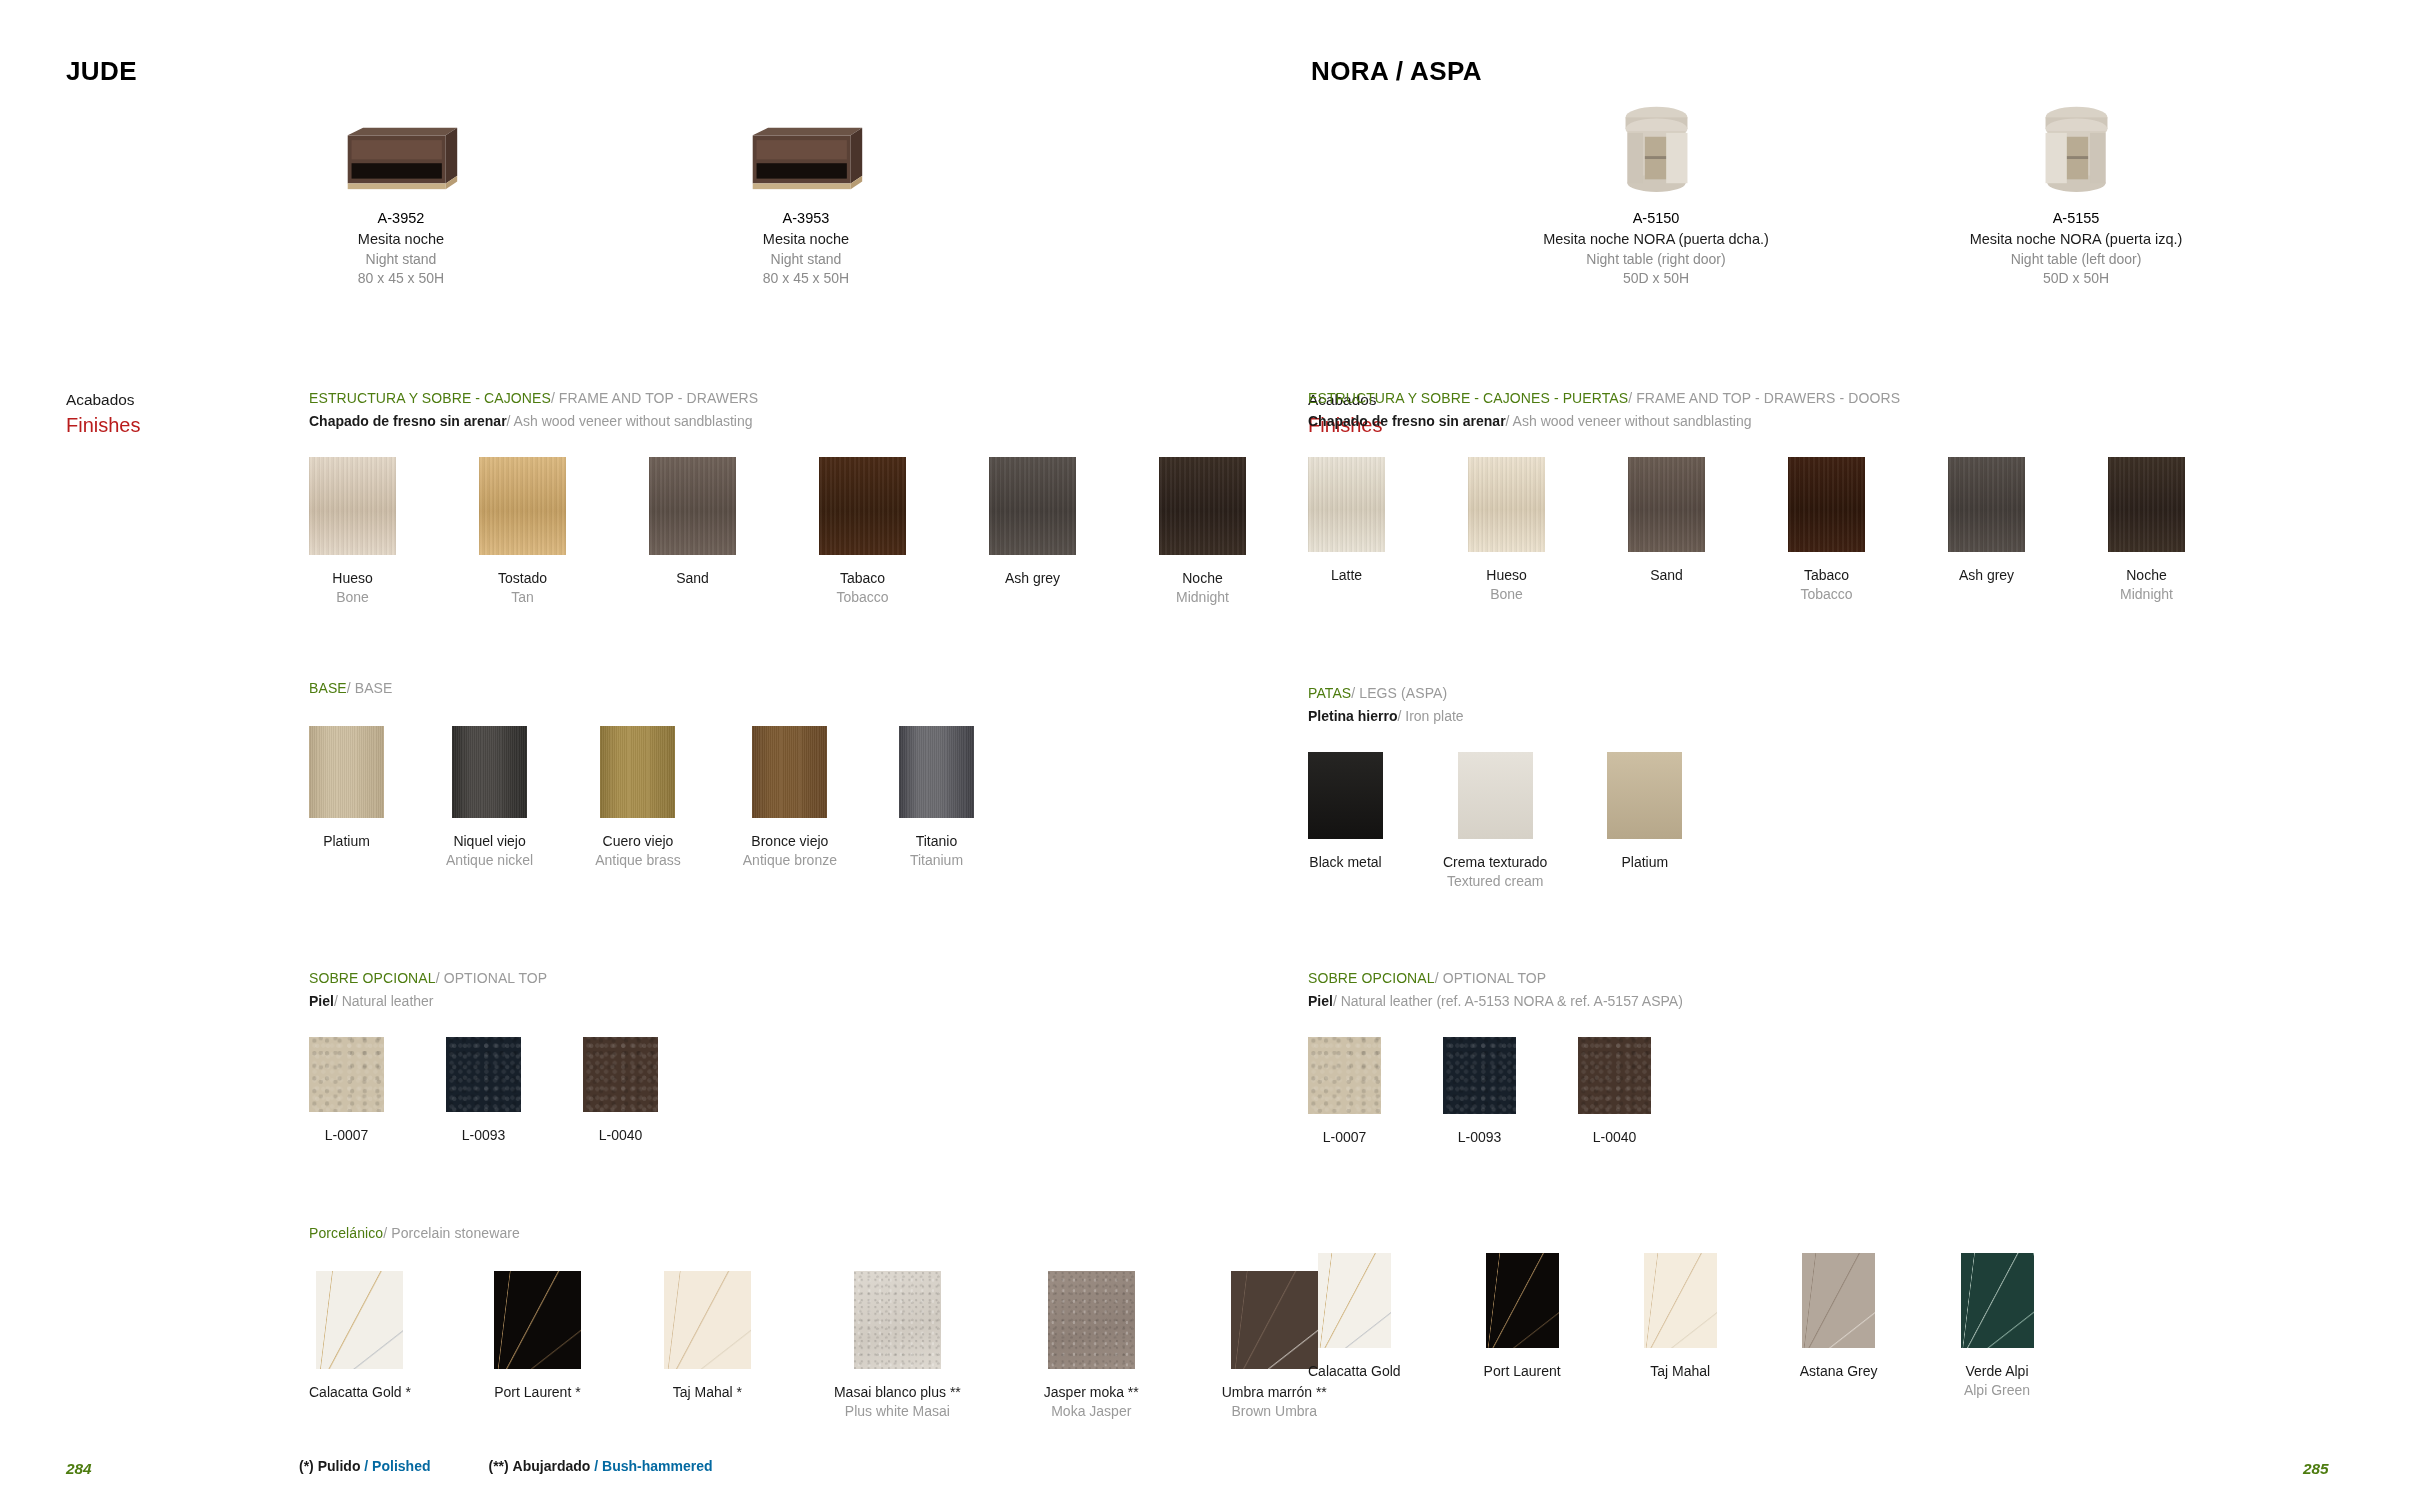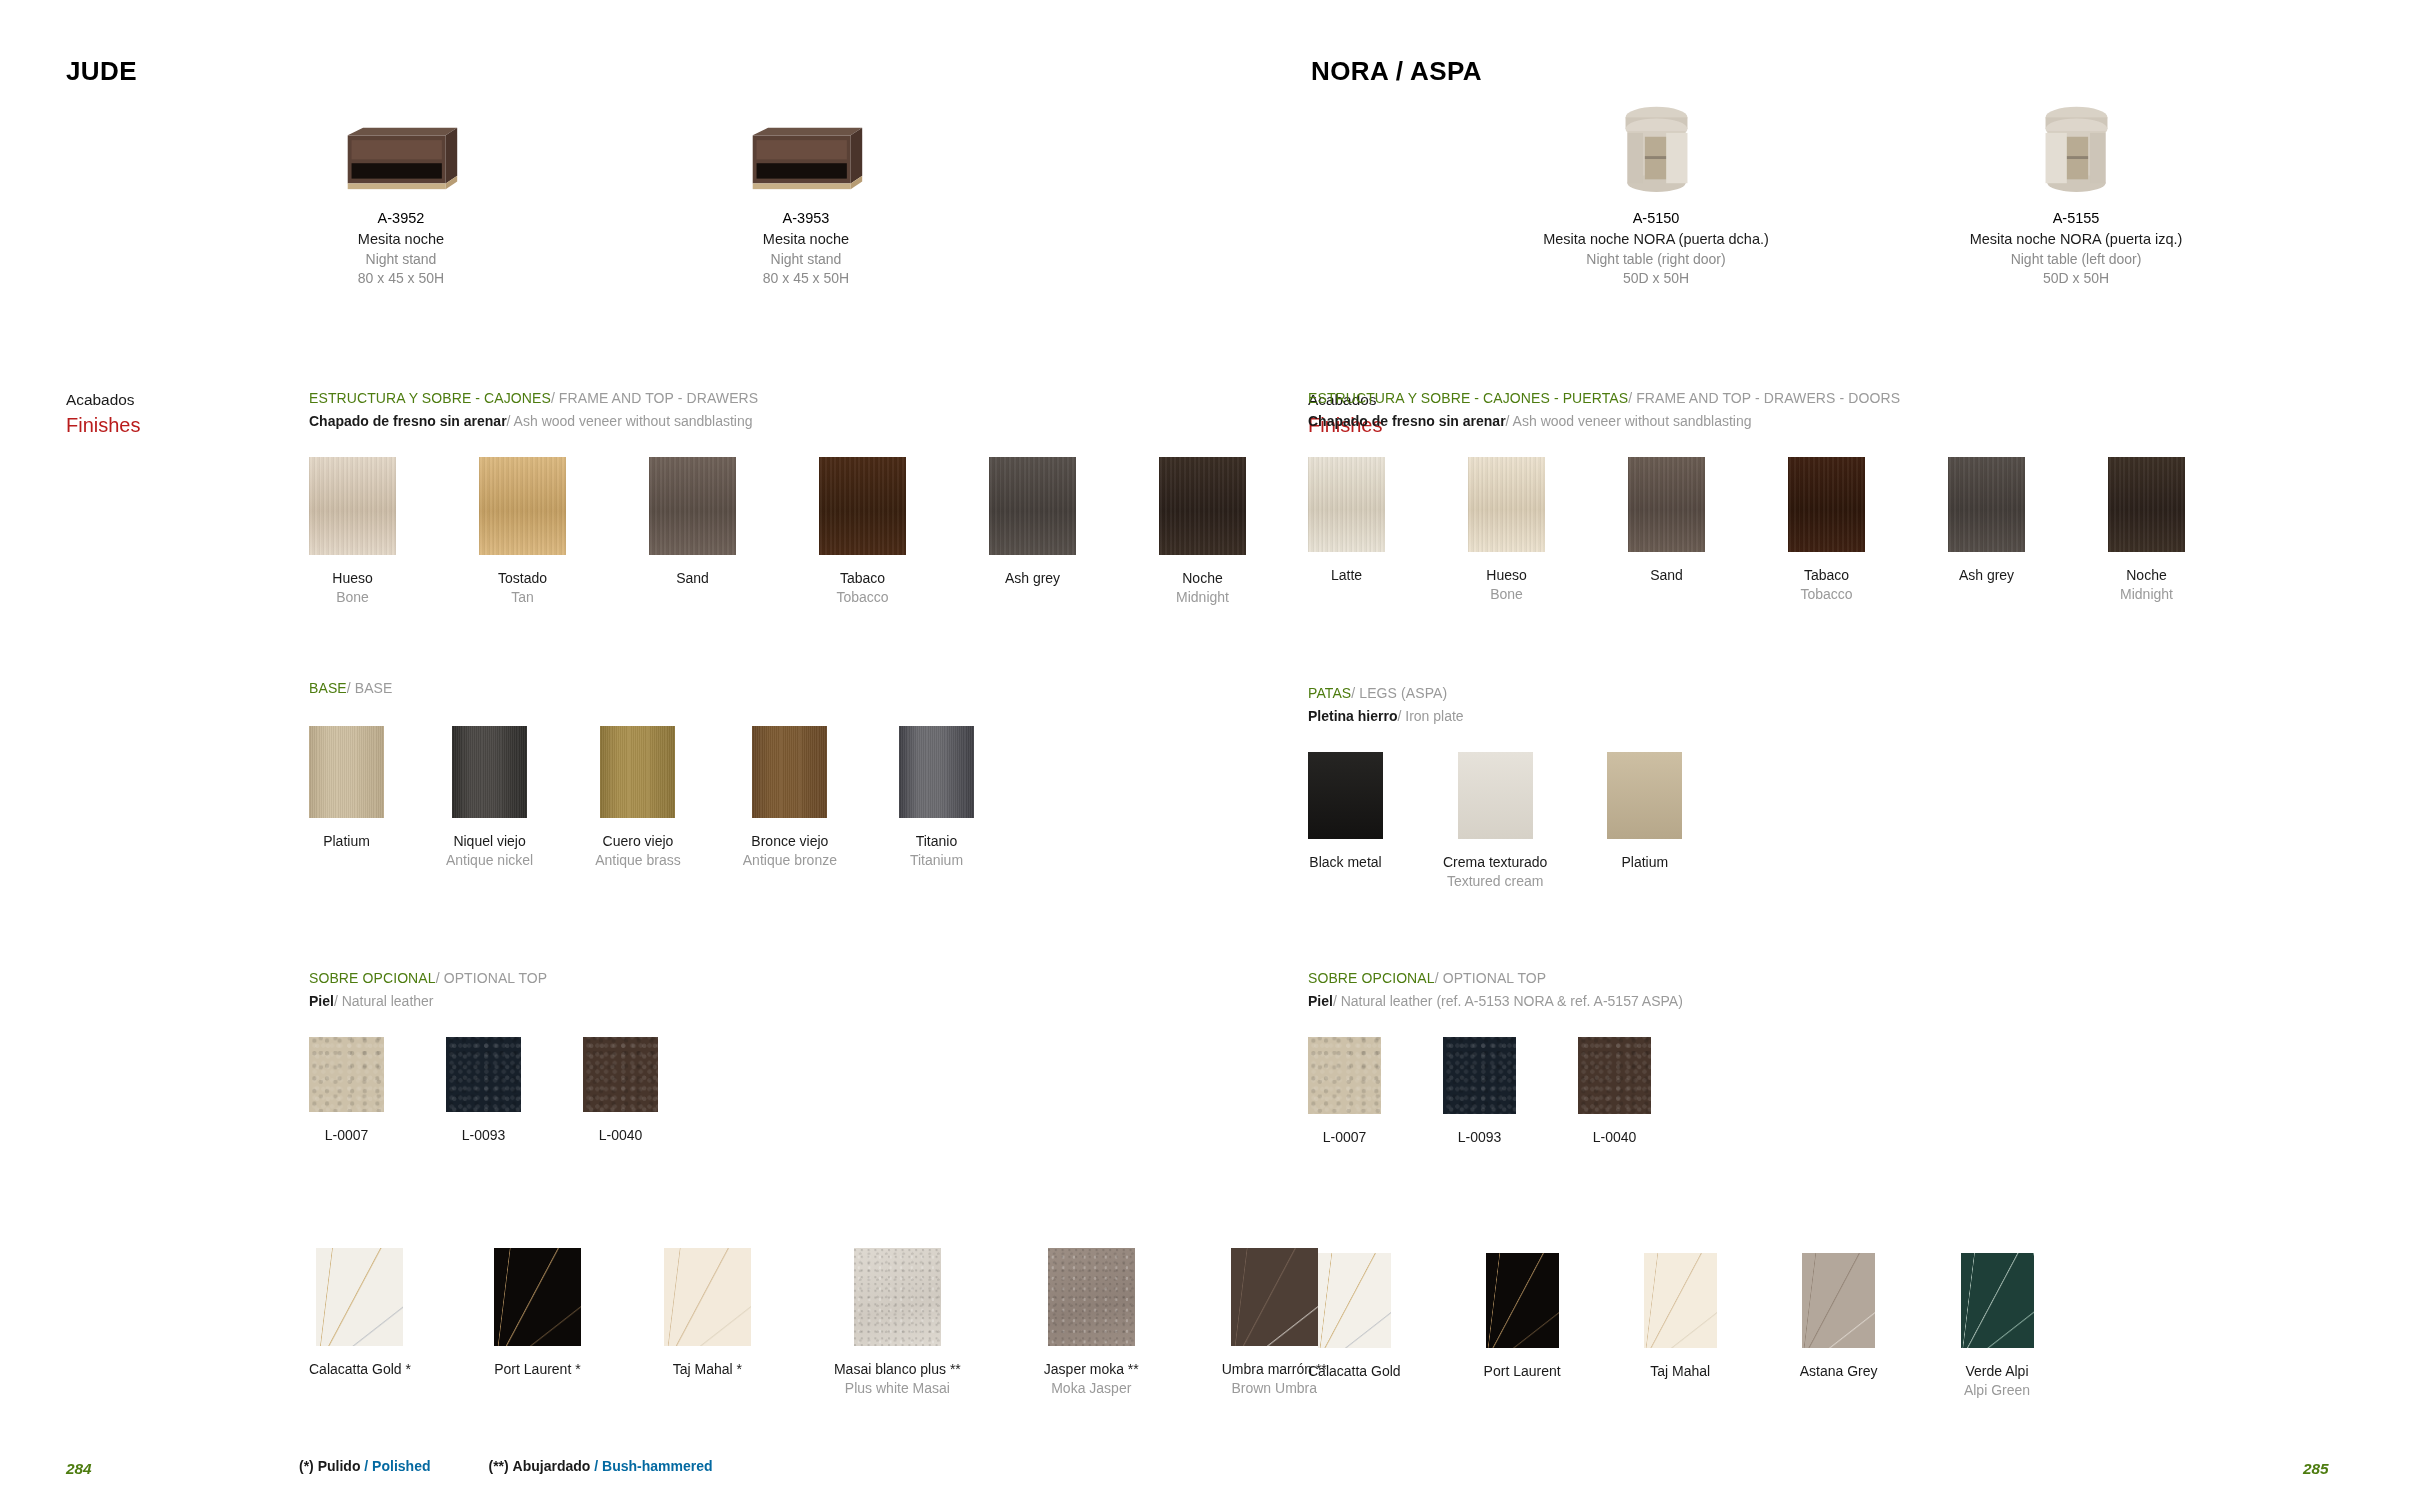--- a/index.html
+++ b/index.html
@@ -279,20 +279,23 @@
           <div class="swatch-cell">
           <div class="swatch leather" style="width:75px;height:75px;background:#47352b;"></div>
           <div class="sw-caption">
             <span class="sw-es">L-0040</span>
 
           </div>
         </div>
         </div>
       </div>
       <div class="section" style="top: 1221px; left: 309px;">
+        <div class="sec-head">
+        <span class="ln"><span class="es">Porcelánico</span><span class="en">/ Porcelain stoneware</span></span>
+        </div>
         <div class="swatch-row" style="gap:83px;margin-top:27px;">
           <div class="swatch-cell">
           <div class="swatch marble" style="width:87px;height:98px;background:#f2efe8;--vein:#c7a463;--vein2:#b8bcc2;"></div>
           <div class="sw-caption">
             <span class="sw-es">Calacatta Gold *</span>
 
           </div>
         </div>
           <div class="swatch-cell">
           <div class="swatch marble" style="width:87px;height:98px;background:#0c0907;--vein:#caa26a;--vein2:#6b5438;"></div>

